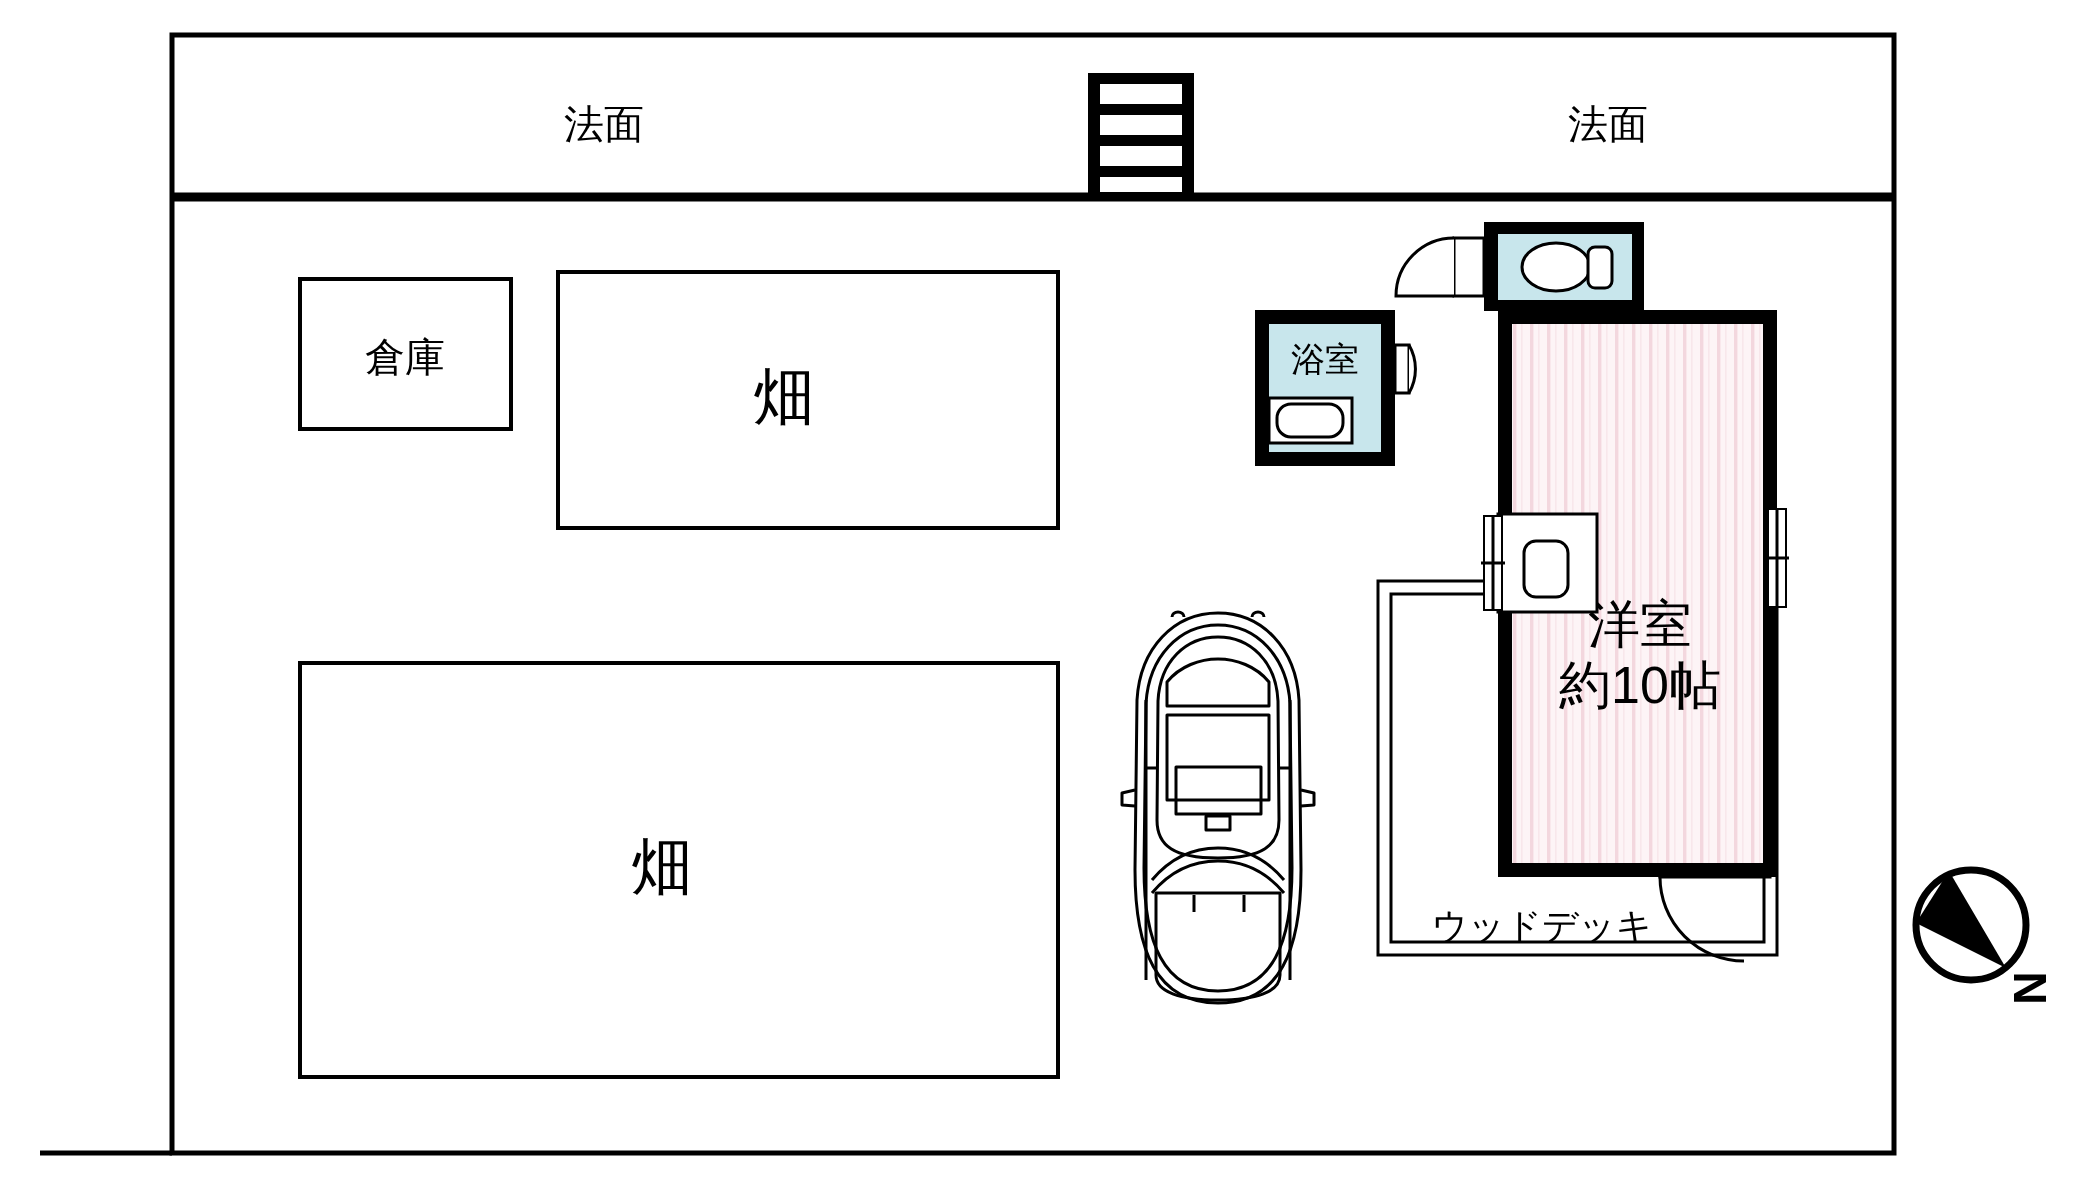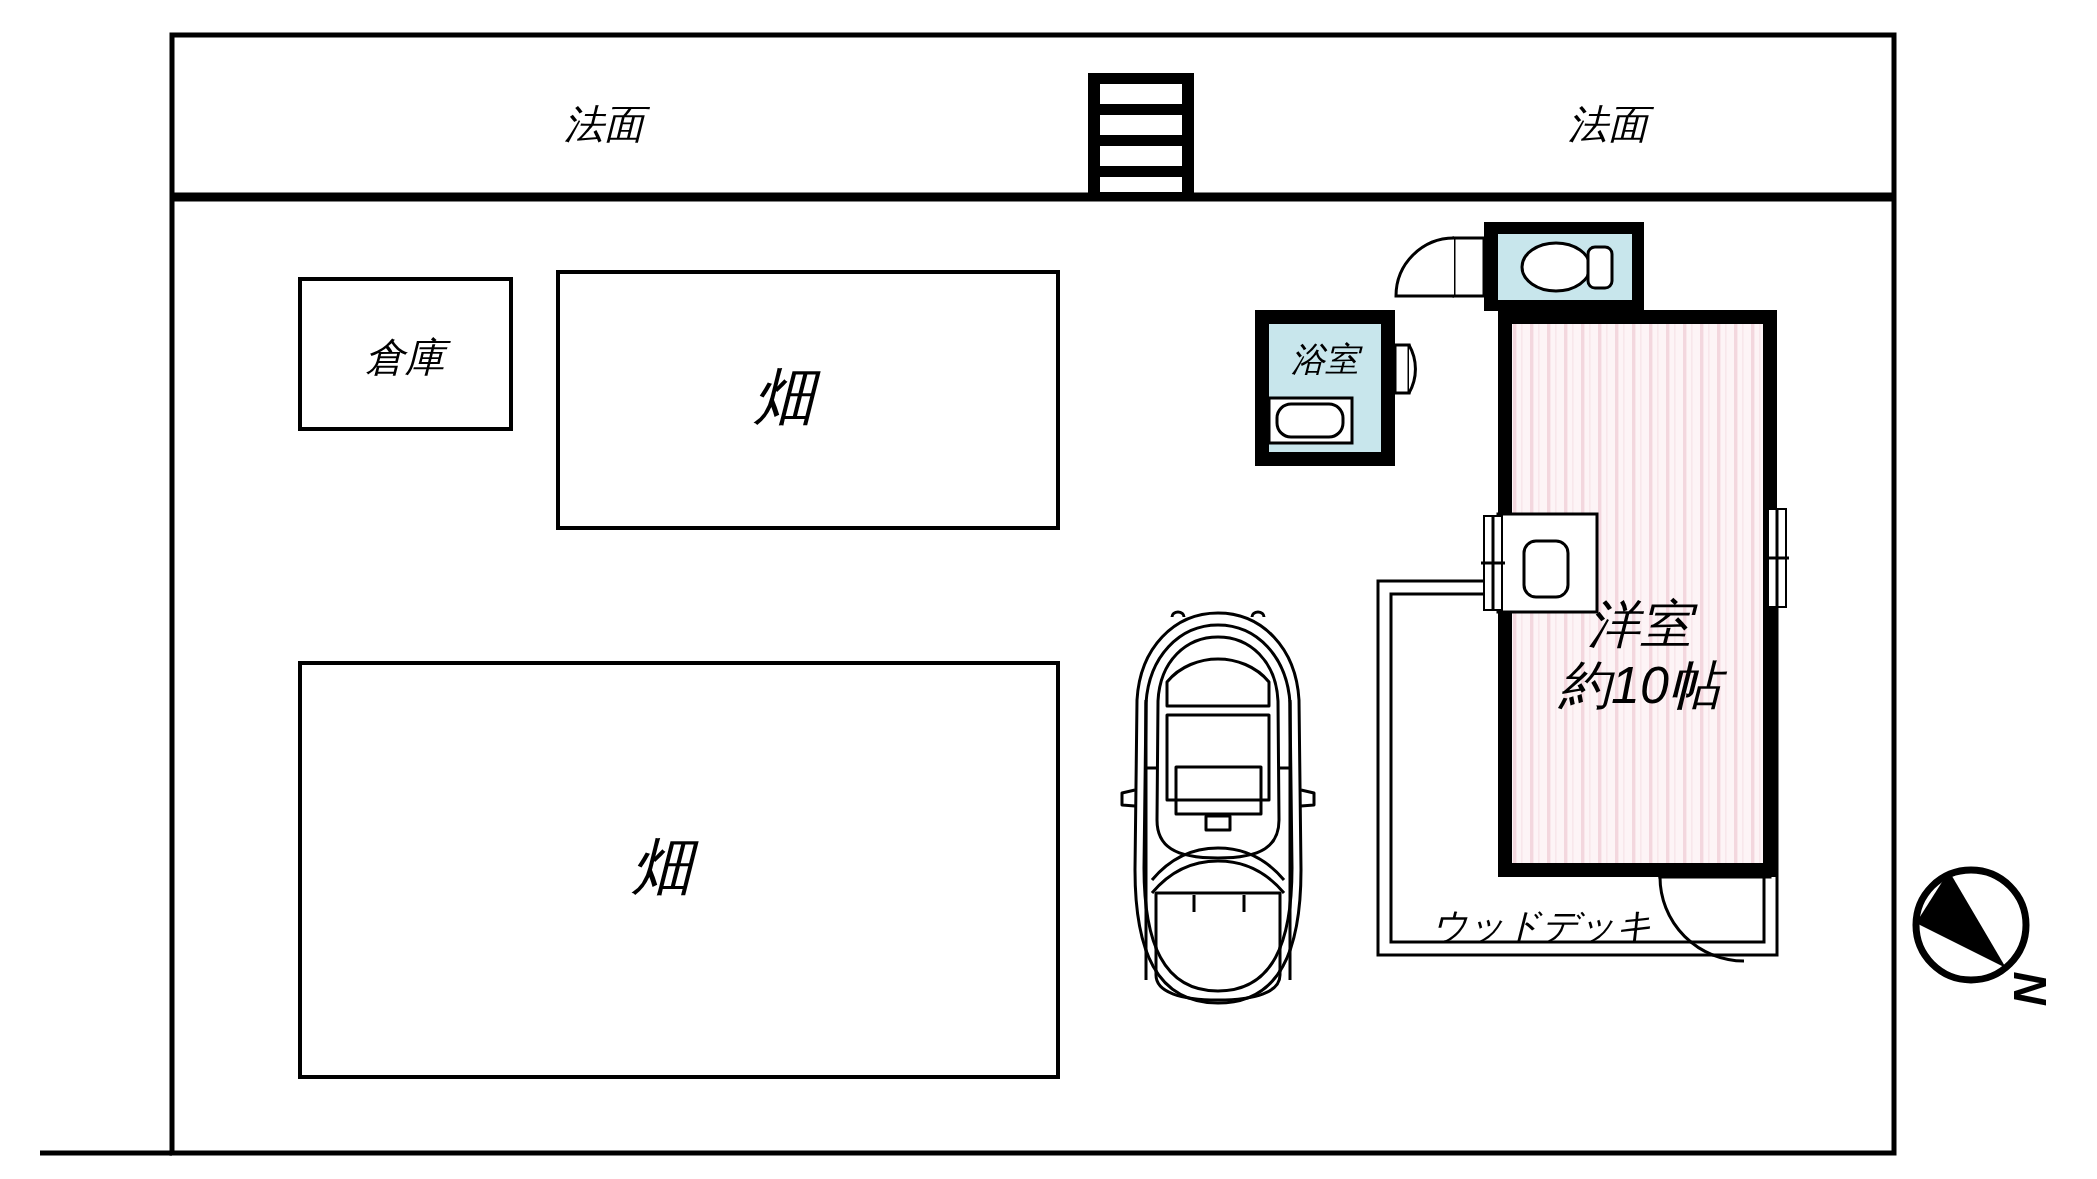--- a/index.html
+++ b/index.html
@@ -10,21 +10,20 @@
   }
   body {
     font-family: "Liberation Sans", "DejaVu Sans", sans-serif;
   }
   #plan-root {
     position: relative;
     width: 2097px;
     height: 1179px;
     background: #ffffff;
     overflow: hidden;
-    font-style: italic;
   }
   #plan-svg {
     display: block;
     width: 2097px;
     height: 1179px;
   }
   .lbl {
     font-family: "Liberation Sans", "DejaVu Sans", sans-serif;
     fill: #000000;
     text-anchor: middle;

